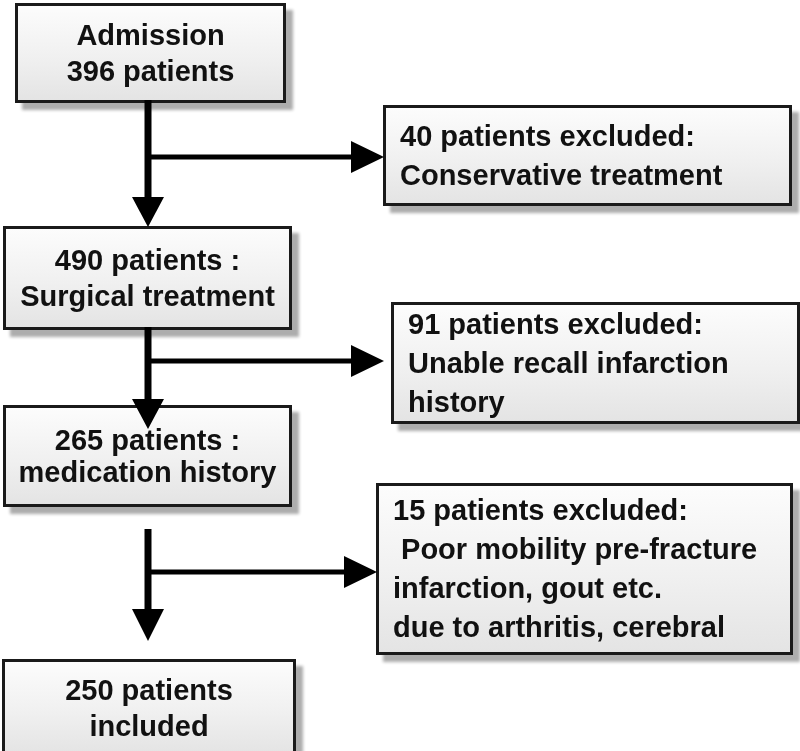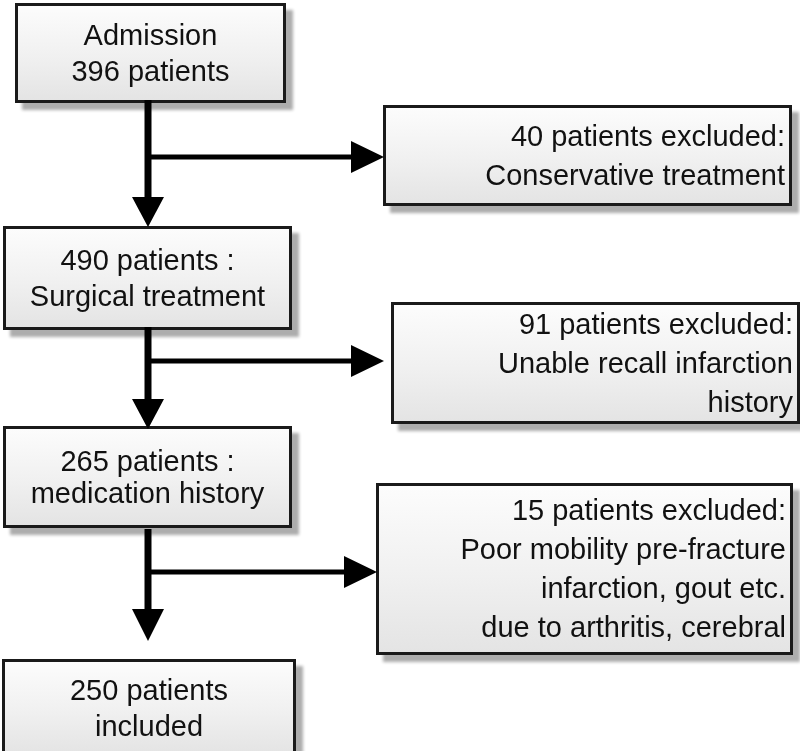--- a/index.html
+++ b/index.html
@@ -6,21 +6,21 @@
     margin: 0;
     padding: 0;
     background: #ffffff;
   }
   .flow {
     position: relative;
     width: 800px;
     height: 751px;
     background: #ffffff;
     font-family: "Liberation Sans", sans-serif;
-    font-weight: normal;
+    font-weight: bold;
     color: #111111;
     overflow: hidden;
   }
   .box {
     position: absolute;
     box-sizing: border-box;
     border: 3px solid #1a1a1a;
     background: linear-gradient(180deg, #fcfcfc 0%, #f0f0f0 55%, #e4e4e4 100%);
     box-shadow: 7px 7px 3px #adadad;
     display: flex;
@@ -28,31 +28,31 @@
     justify-content: center;
     font-size: 29px;
   }
   .box .line { white-space: pre; }
   .main {
     align-items: center;
     text-align: center;
     line-height: 36px;
   }
   .excluded {
-    align-items: flex-end;
+    align-items: flex-start;
     text-align: left;
     line-height: 39px;
     padding-left: 14px;
     padding-right: 4px;
   }
   #box-admission  { left: 15px;  top: 3px;   width: 271px; height: 100px; }
   #box-excluded-1 { left: 383px; top: 105px; width: 409px; height: 101px; }
   #box-surgical   { left: 3px;   top: 226px; width: 289px; height: 104px; }
   #box-excluded-2 { left: 383px; top: 302px; width: 409px; height: 122px; margin-left: 8px; }
-  #box-detailed   { left: 3px;   top: 426px; width: 289px; height: 102px; line-height: 32px; }
+  #box-detailed   { left: 3px;   top: 405px; width: 289px; height: 102px; line-height: 32px; }
   #box-excluded-3 { left: 376px; top: 483px; width: 417px; height: 172px; }
   #box-included   { left: 2px;   top: 643px; width: 294px; height: 97px; margin-top: 16px; }
   .connectors {
     position: absolute;
     left: 0; top: 0;
     width: 800px; height: 751px;
     pointer-events: none;
   }
   .connectors line    { stroke: #000000; }
   .connectors polygon { fill: #000000; }

